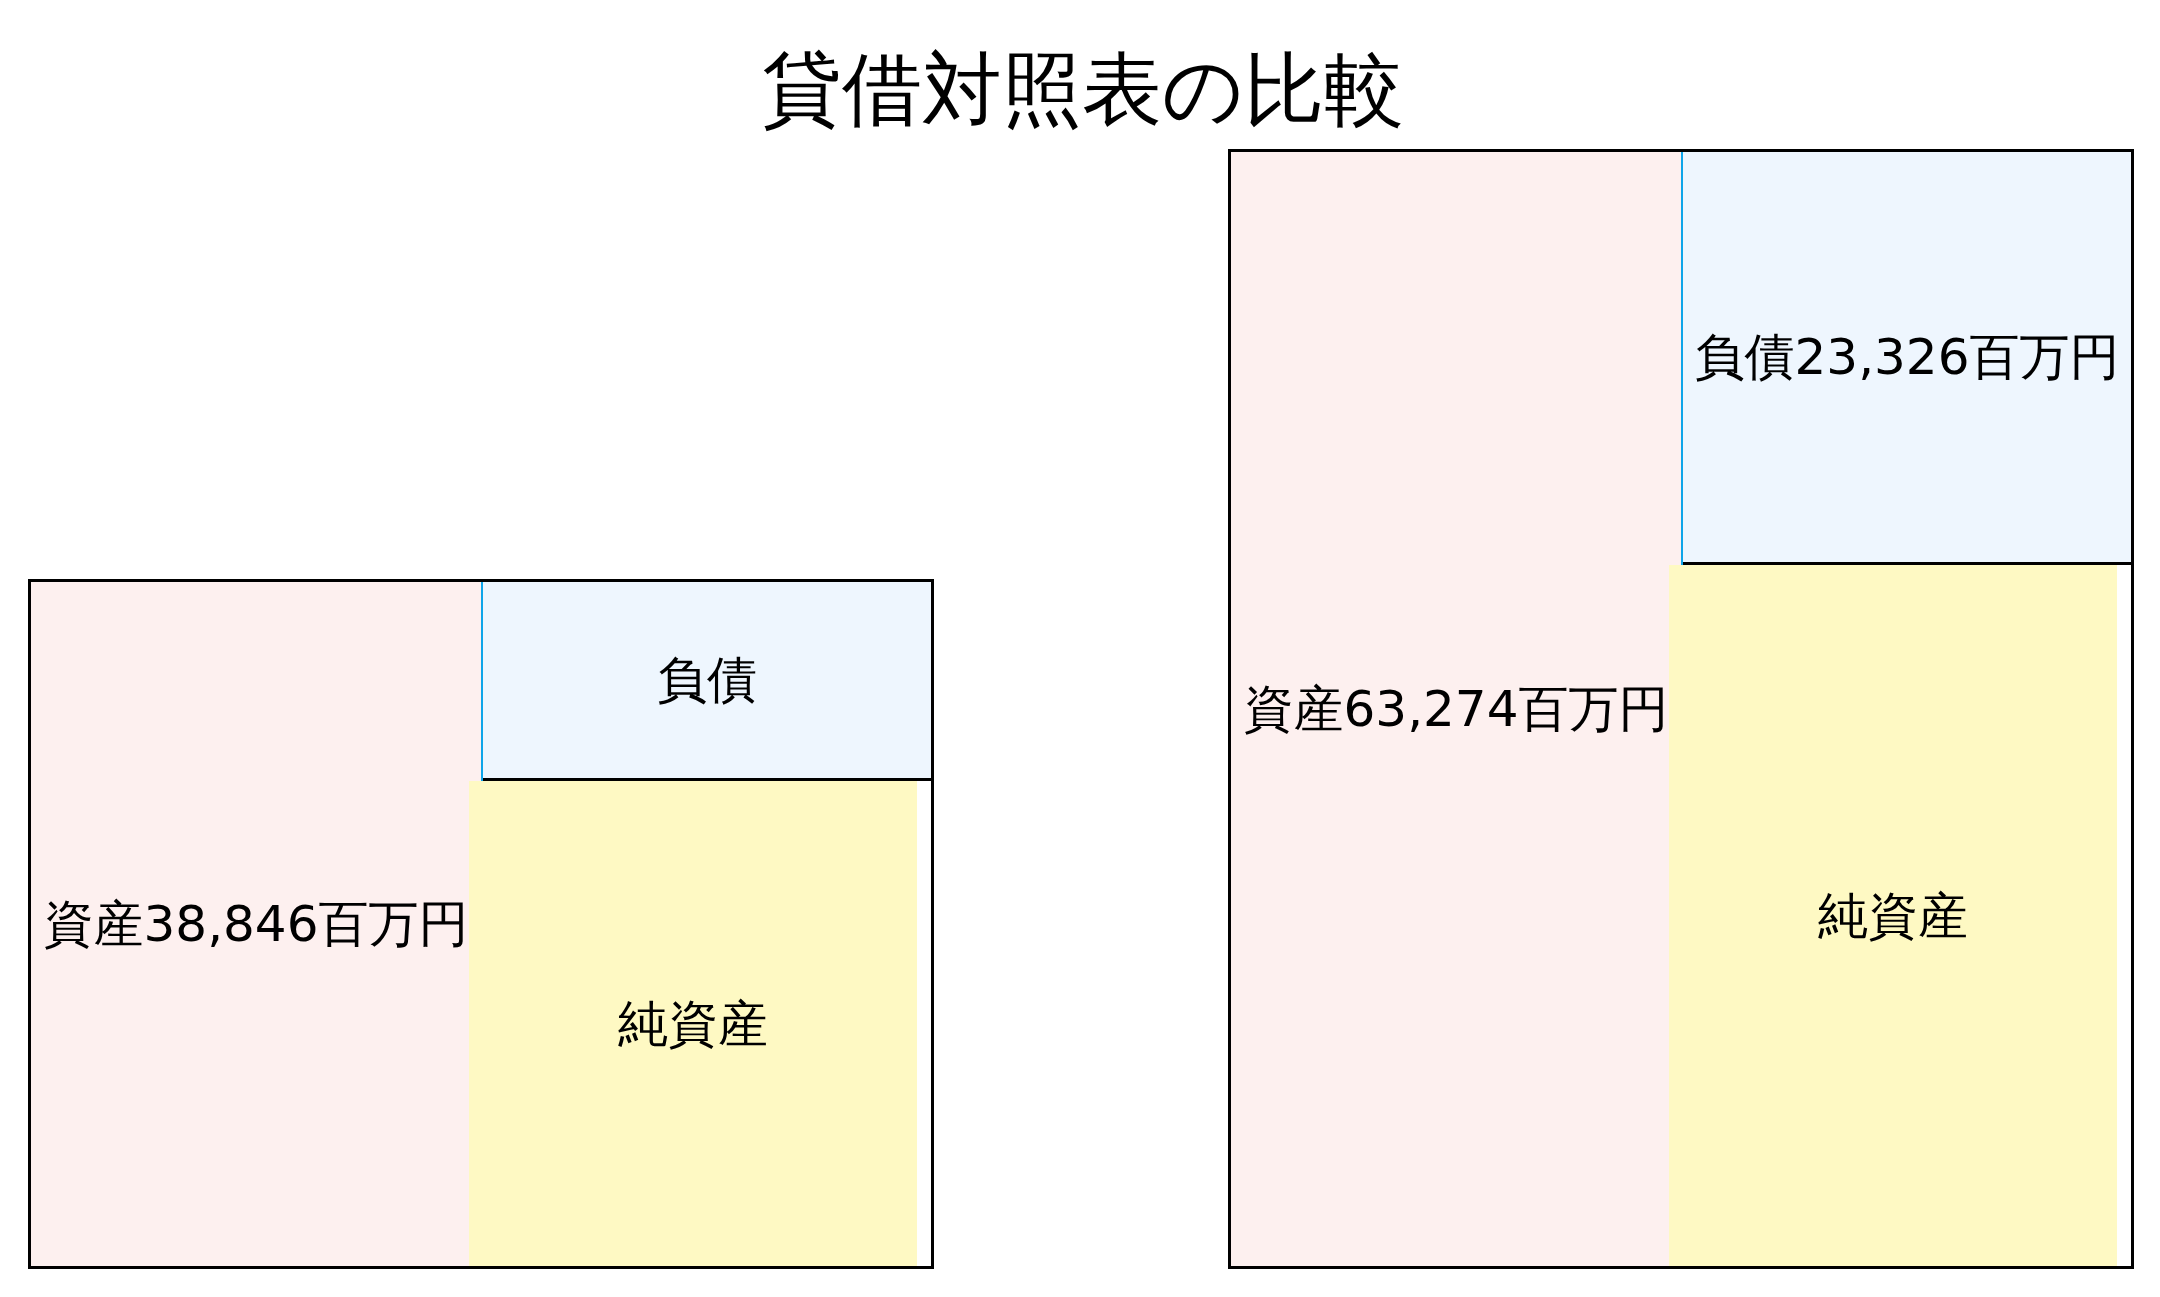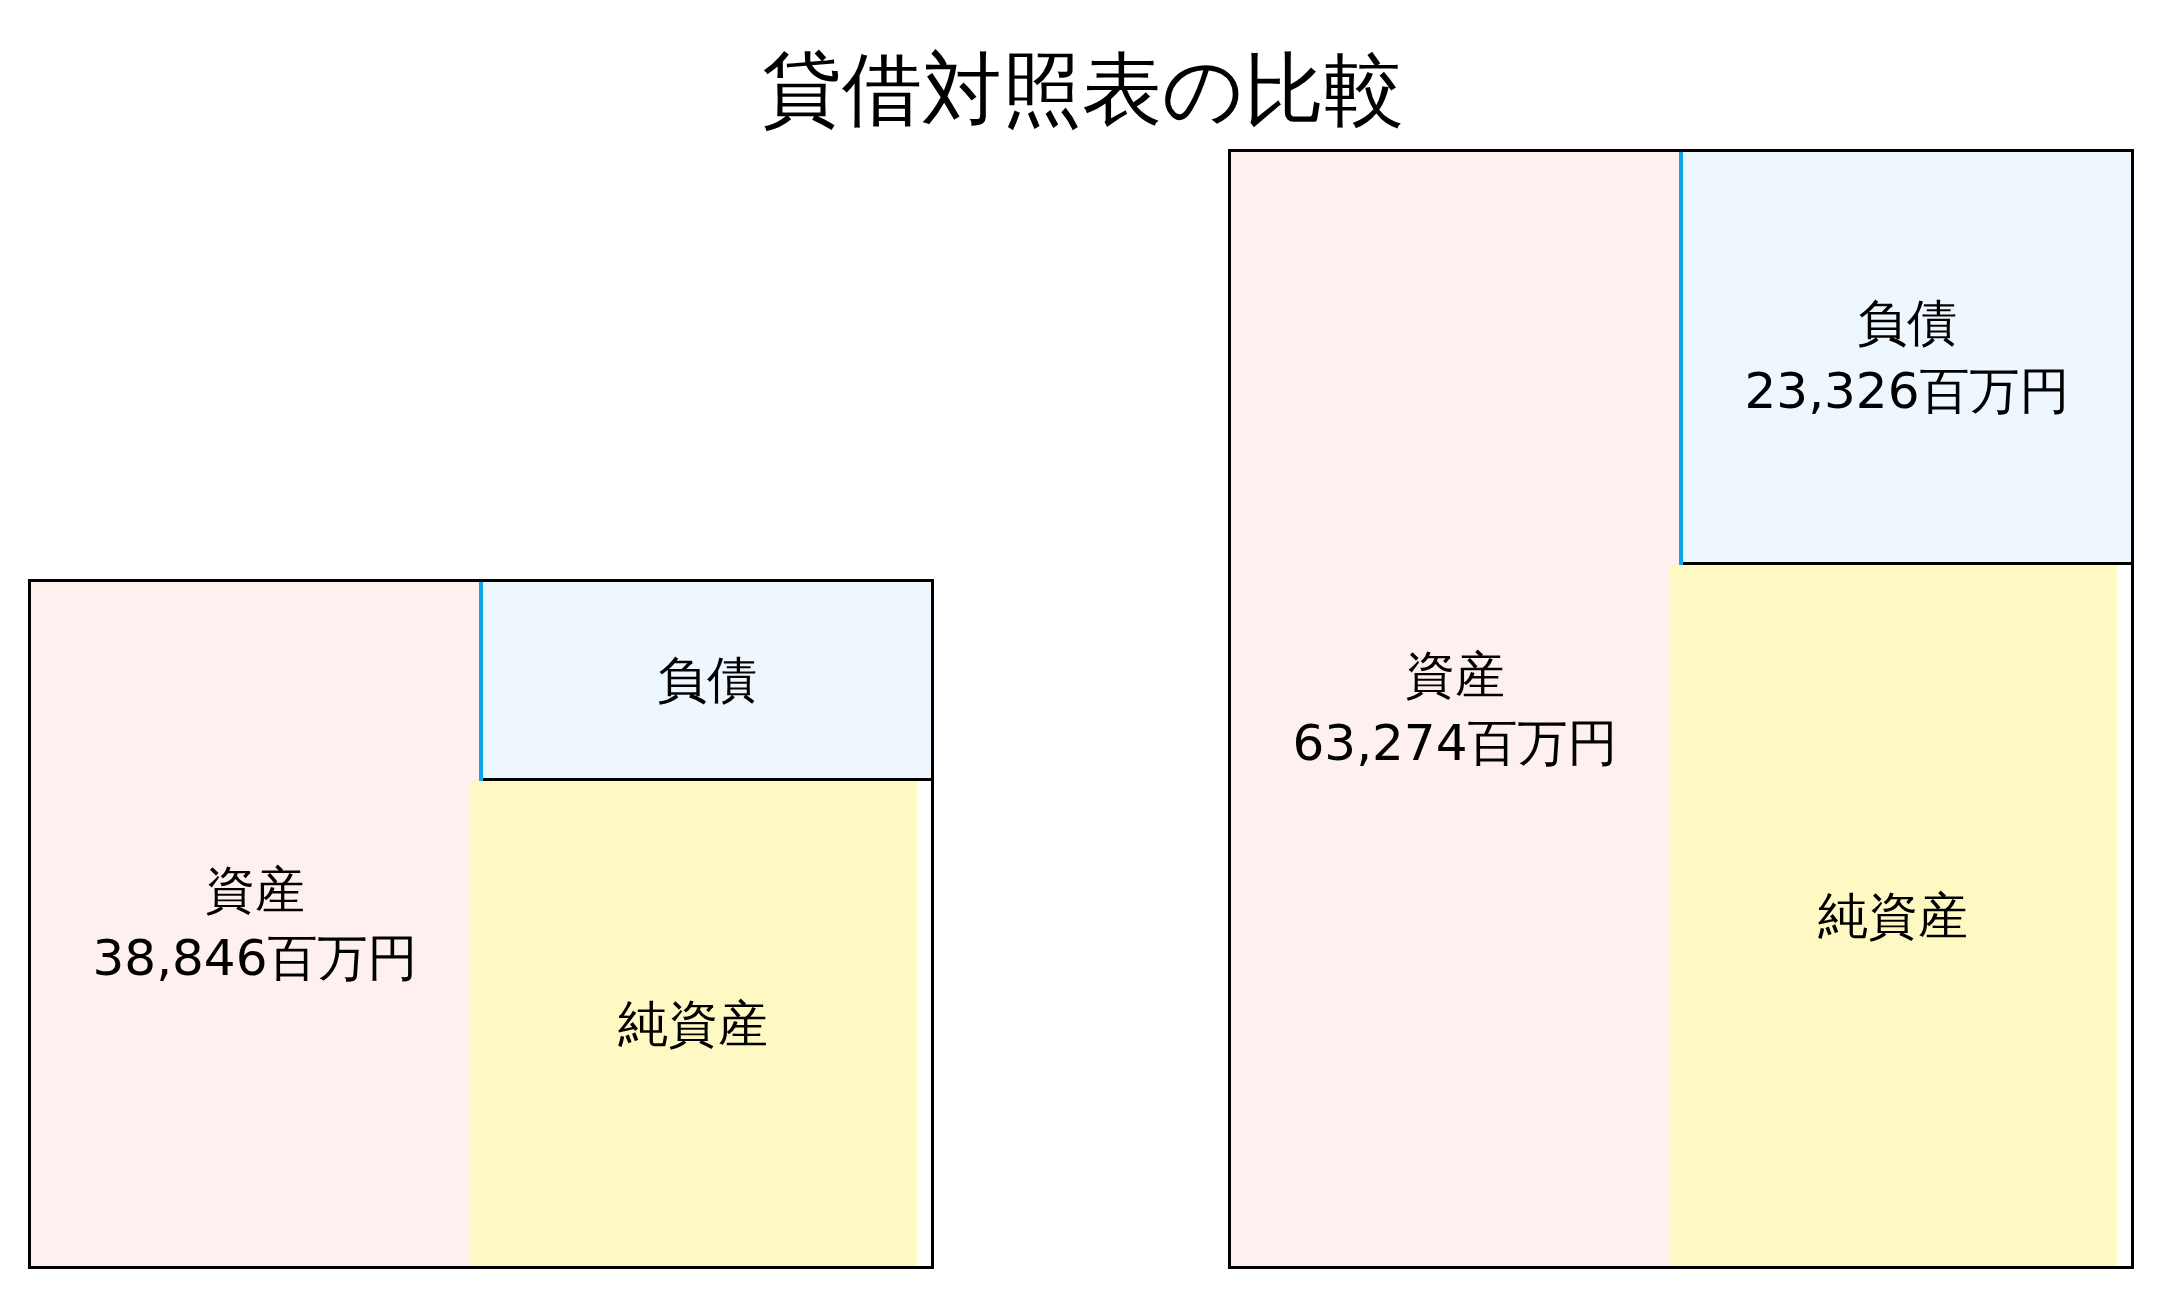--- a/index.html
+++ b/index.html
@@ -1,24 +1,24 @@
 <!DOCTYPE html>
 <html><head>
 <meta charset="utf-8">
 <style>
   html, body { margin:0; padding:0; background:#ffffff; }
   body { width:2160px; height:1297px; position:relative; overflow:hidden;
          font-family:"DejaVu Sans","Liberation Sans",sans-serif; color:#000; }
   .title { position:absolute; left:0; width:2166px; top:40px; text-align:center;
            font-size:80px; line-height:100px; }
   .bs { position:absolute; box-sizing:border-box; border:3px solid #000; }
-  .cell { position:absolute; box-sizing:border-box; display:flex; flex-direction:column;
+  .cell { position:absolute; box-sizing:border-box; display:flex; flex-direction:row;
           align-items:center; justify-content:center; text-align:center;
           font-size:50px; line-height:68px; }
-  .assets { background:#fdf0ef; left:0; top:0; bottom:0; border-right:4px solid #0ea5e9; }
+  .assets { background:#fdf0ef; left:0; top:0; bottom:0; border-right:2px solid #0ea5e9; }
   .liab { background:#eef6fe; right:0; top:0; border-bottom:3px solid #000; }
   .equity { background:#fef9c3; right:14px; bottom:0; }
   .line { white-space:nowrap; }
 </style>
 </head>
 <body>
 
 <div class="title">貸借対照表の比較</div>
 
 <div class="bs" style="left:28px; top:579px; width:906px; height:690px;">

